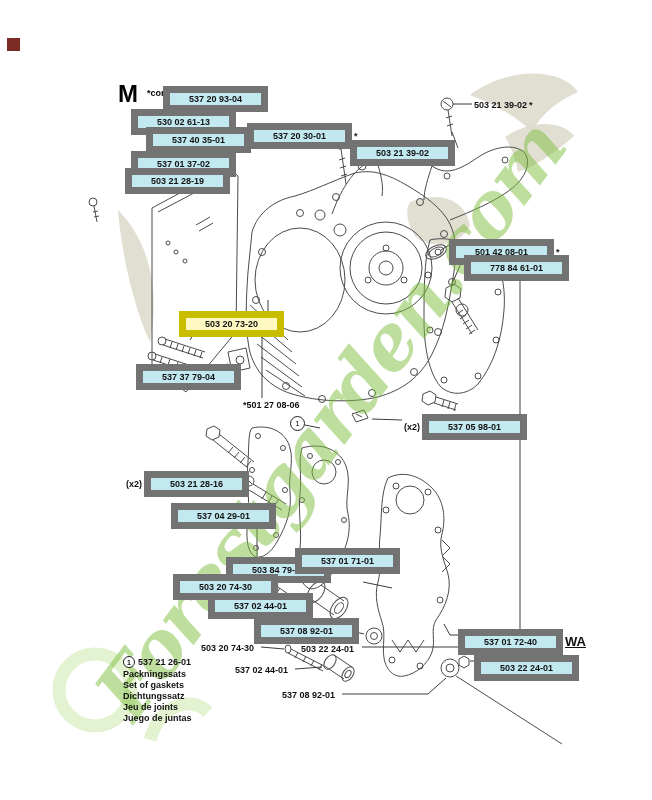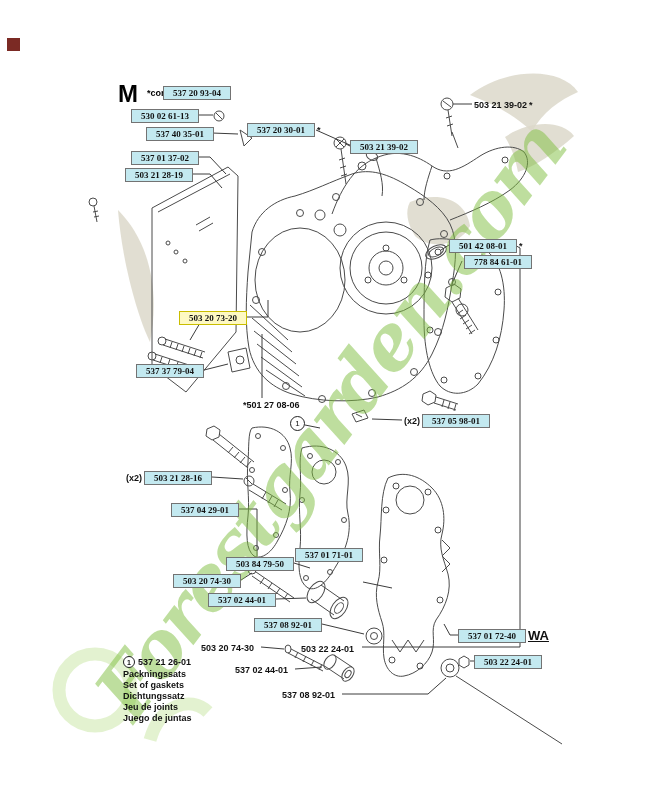--- a/index.html
+++ b/index.html
@@ -10,21 +10,21 @@
   svg .ld{stroke:#3c3c3c;fill:none;stroke-width:1;}
   svg .swoosh{fill:#dcd8ca;stroke:none;opacity:.85;}
   svg .gblob{stroke:#9ccf56;fill:none;opacity:.28;stroke-width:13;}
   #watermark{position:absolute;left:330px;top:420px;width:max-content;
     transform:translate(-50%,-50%) rotate(-53deg);
     font-family:"DejaVu Serif",serif;font-style:italic;font-weight:bold;
     font-size:76px;color:#7fbf3f;opacity:.5;letter-spacing:-3px;z-index:2;
     pointer-events:none;white-space:nowrap;}
   .lbl{position:absolute;z-index:3;display:flex;align-items:center;gap:2px;
        font-size:9px;font-weight:bold;color:#111;white-space:nowrap;line-height:12px;}
-  .tag{background:#c3e9f0;border:1px solid #737373;padding:0 9px;font-family:Liberation Serif, serif;}
+  .tag{background:#c3e9f0;border:7px solid #737373;padding:0 19px;}
   .tag.hl{background:#fef9c3;border-color:#c9bd00;}
   .pfx,.sfx{color:#111;}
   .sfx.wa{font-size:13px;text-decoration:underline;}
   #corner-square{position:absolute;left:7px;top:38px;width:13px;height:13px;background:#7b2a24;z-index:3;}
   #section-letter{position:absolute;left:118px;top:80px;font-size:24px;font-weight:bold;z-index:3;}
   #compl-prefix{position:absolute;left:147px;top:88px;font-size:9px;font-weight:bold;z-index:3;}
   .circ{display:inline-flex;align-items:center;justify-content:center;
         border:1px solid #222;border-radius:50%;background:#fff;color:#111;}
   #callout-1{position:absolute;left:290px;top:416px;width:13px;height:13px;font-size:8px;z-index:3;}
   #legend{position:absolute;left:123px;top:656px;z-index:3;font-size:9px;font-weight:bold;color:#111;line-height:11px;}

